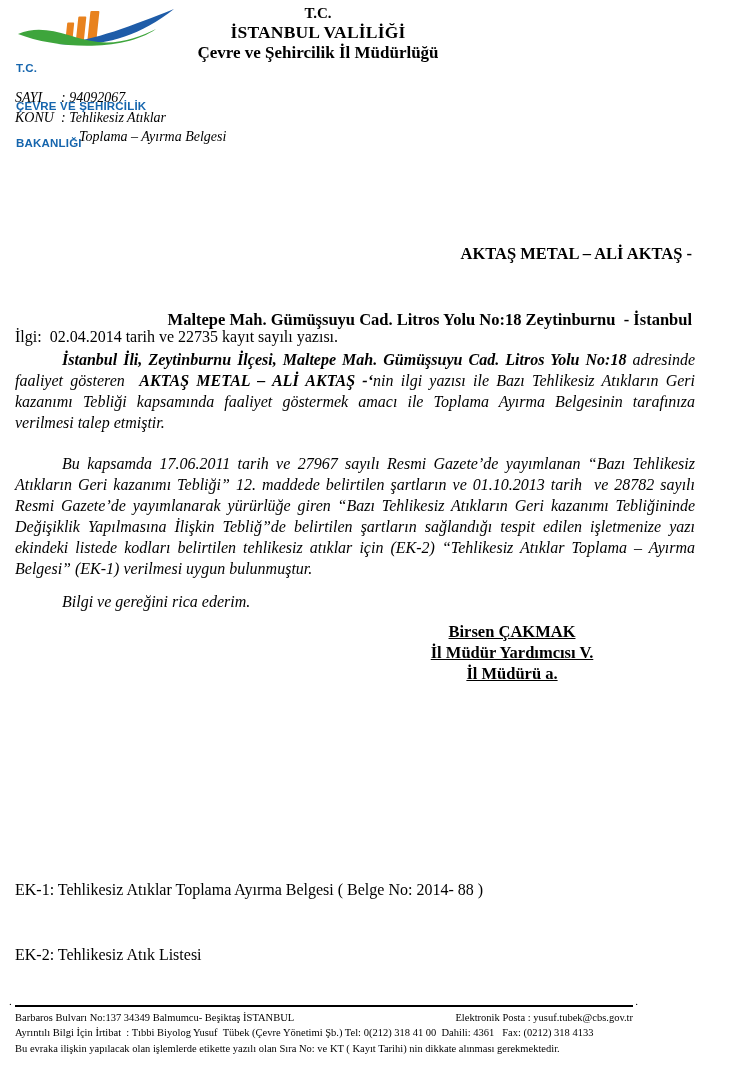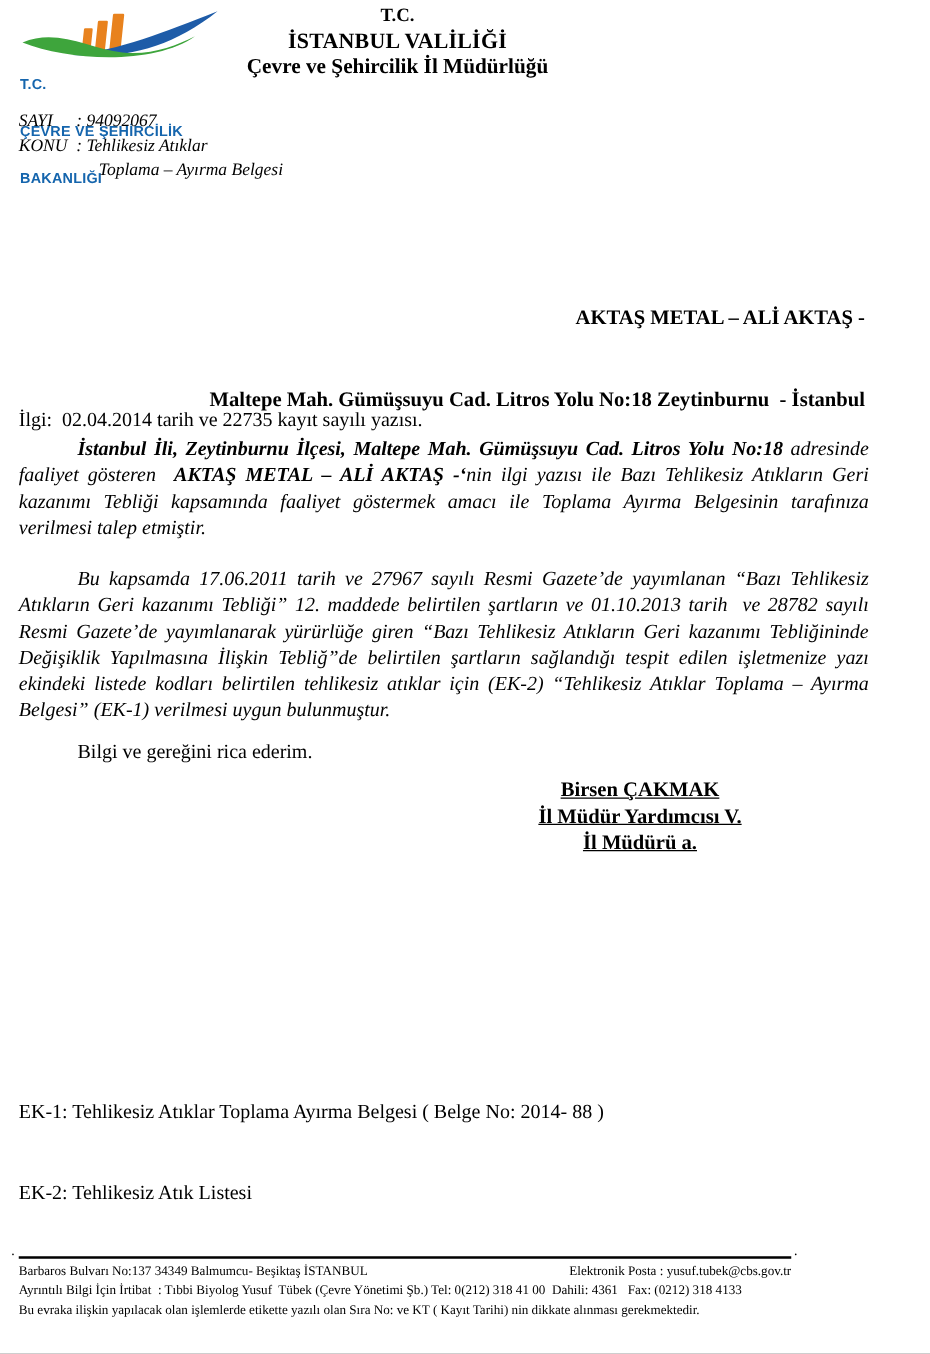--- a/index.html
+++ b/index.html
@@ -43,21 +43,21 @@
   .ilgi { position:absolute; left:15px; top:297px; font-size:16px; white-space:pre-wrap;margin-top:31px; }
 
   
   .bodytext {
     position:absolute; left:15px; width:680px; margin:0;
     font-size:16px; line-height:21px; text-align:justify;
     text-indent:47px; white-space:pre-wrap;font-style:italic;
   }
   .p1 { top:349px; }
   .p2 { top:453px; }
-  .closing { position:absolute; left:15px; top:593px; margin:0; font-size:16px; text-indent:47px; }
+  .closing { position:absolute; left:15px; top:593px; margin:0; font-size:16px; text-indent:47px;font-style:italic; }
 
   
   .signature {
     position:absolute; left:368px; top:621px; width:288px;
     text-align:center; font-weight:bold; font-size:16.5px; line-height:21px;text-decoration:underline;
   }
 
   
   .attachments { position:absolute; left:15px; top:836px; font-size:16px; line-height:21.5px; white-space:pre-wrap; }
 

